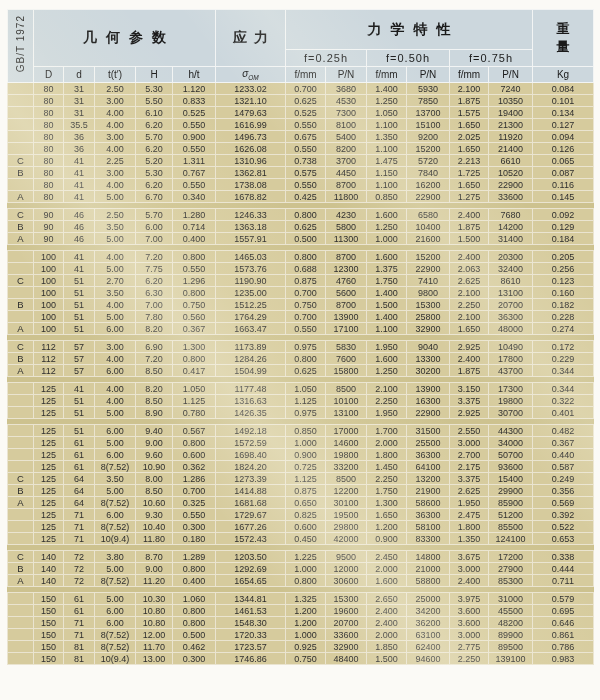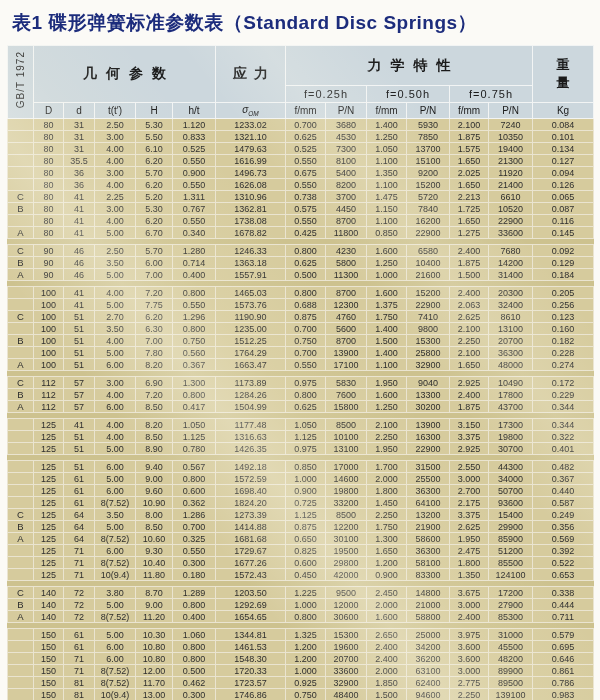--- a/index.html
+++ b/index.html
@@ -62,21 +62,20 @@
     position:absolute;inset:0;pointer-events:none;z-index:3;
     background:
       linear-gradient(52deg,transparent 30%,rgba(255,253,240,0.28) 40%,rgba(255,250,225,0.12) 47%,transparent 58%),
       linear-gradient(52deg,transparent 62%,rgba(255,253,240,0.18) 70%,transparent 80%);
   }
 </style>
 </head>
 <body>
 
 <div class="page">
-  <div class="title">表1 碟形弹簧标准参数表（Standard Disc Springs）</div>
 
   <div class="table-wrap">
     <div class="watermark"></div>
 
     <table>
       <colgroup>
         <col style="width:26px">
           <col style="width:30px">
           <col style="width:31px">
         <col style="width:41px">

